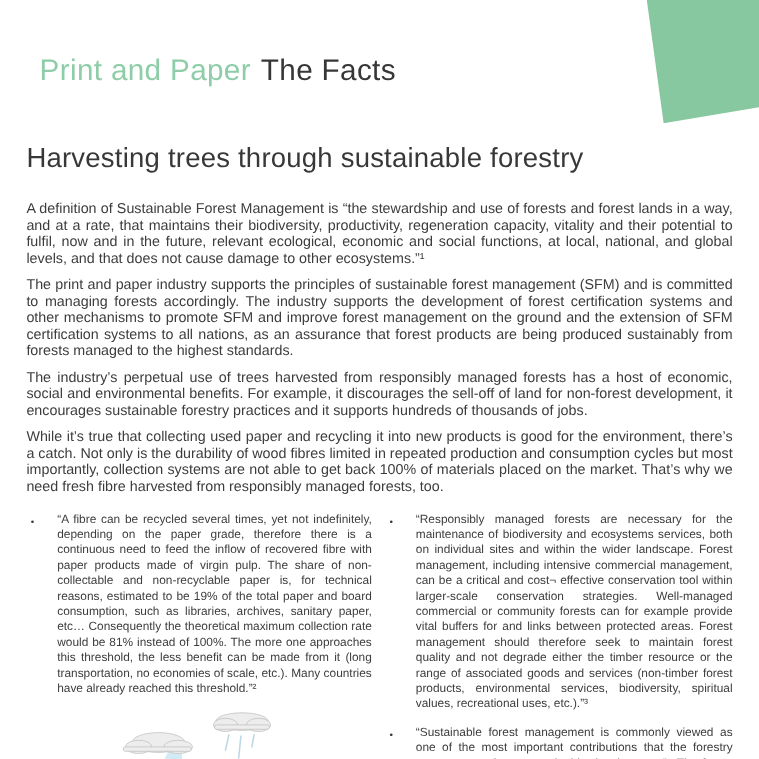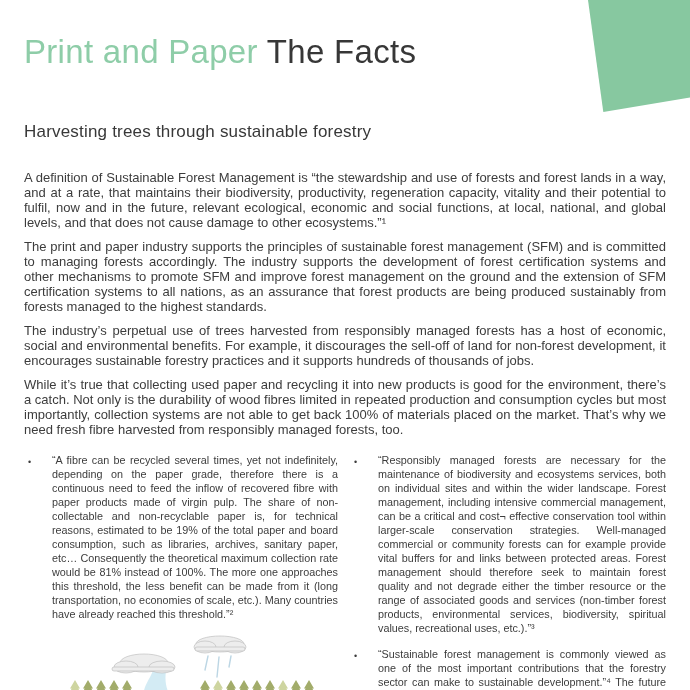--- a/index.html
+++ b/index.html
@@ -13,27 +13,27 @@
     -webkit-font-smoothing: antialiased;
   }
   .corner-triangle {
     position: absolute; top: 0; right: 0;
     width: 102px; height: 112px;
     background: #87c8a0;
     clip-path: polygon(0 0, 100% 0, 100% 87%, 15% 100%);
   }
   .content { padding: 30px 24px 0 24px; }
   .brand-title {
-    font-size: 33px; line-height: 44px; font-weight: 400;
-    letter-spacing: 0.3px; margin: 0;
+    font-size: 27px; line-height: 44px; font-weight: 400;
+    letter-spacing: 0.3px; margin: 12px;
   }
   .brand-green { color: #8ecda8; }
   .brand-dark  { color: #373737; margin-left: 9px; }
   .page-heading {
-    font-size: 17px; line-height: 32px; font-weight: 400;
+    font-size: 25px; line-height: 32px; font-weight: 400;
     color: #383838; letter-spacing: 0.2px;
     margin: 42px 0 0 0;
   }
   .intro { margin-top: 22px; }
   .intro p {
     font-size: 13px; line-height: 15px;
     text-align: justify;
     margin: 0 0 9px 0;
     color: #3c3c3c;
   }

